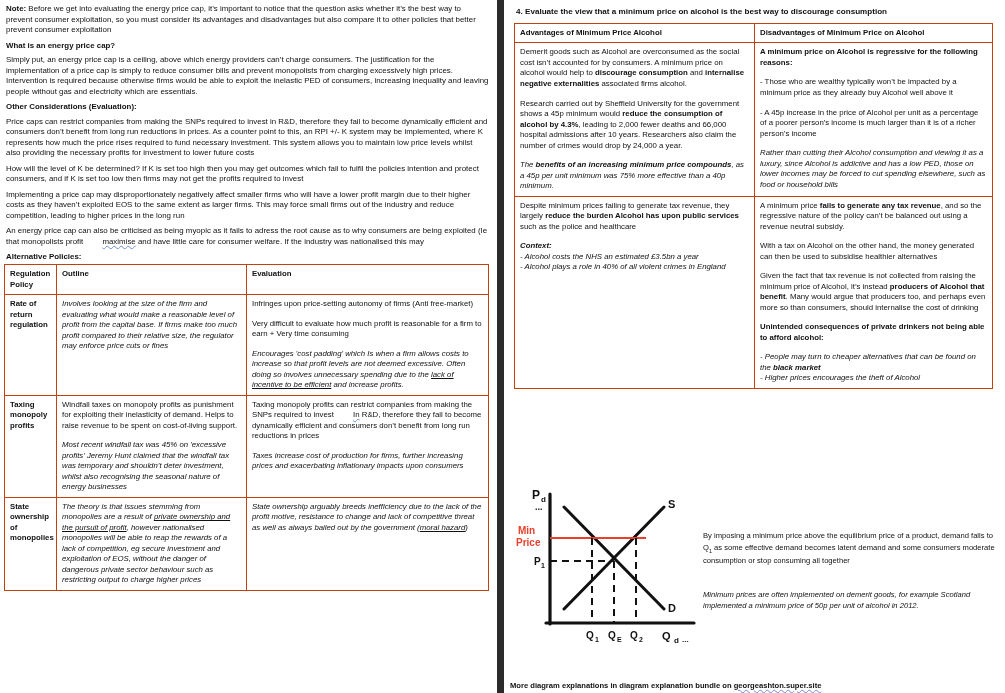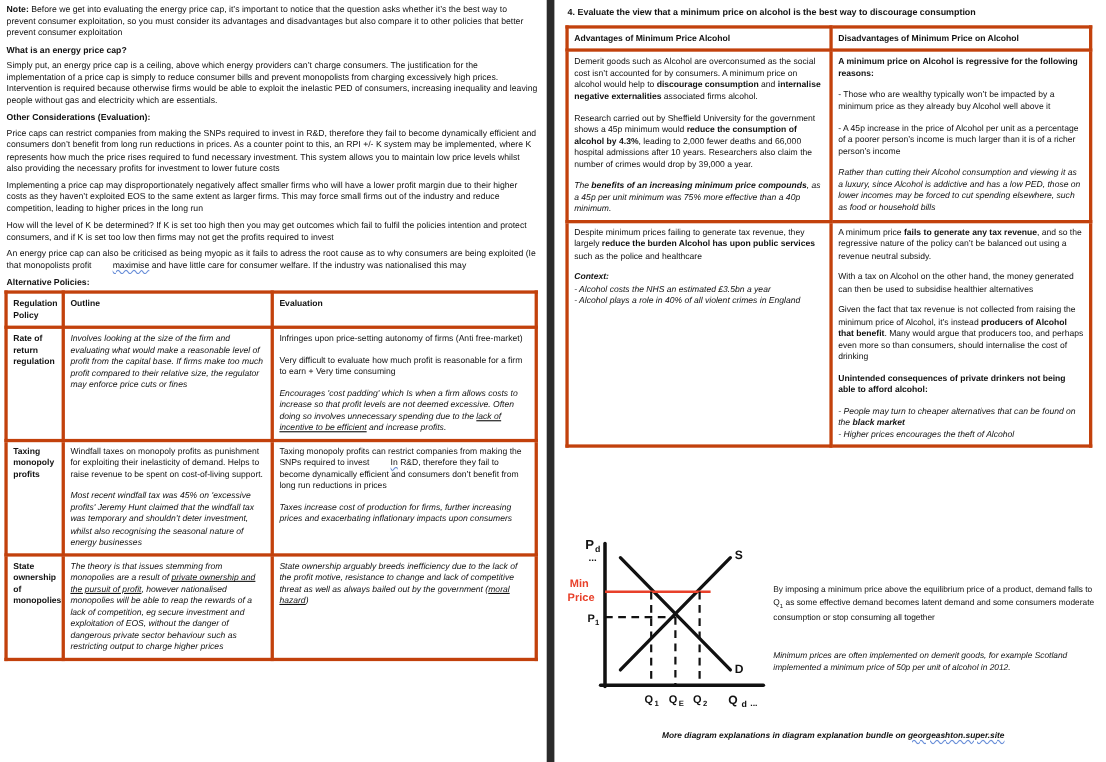--- a/index.html
+++ b/index.html
@@ -23,21 +23,21 @@
   .q-title{font-size:8.1px;font-weight:bold;line-height:1.35;margin:3px 0 5px 2px;}
   .para{font-size:7.9px;line-height:1.33;margin:0 0 5px 2px;text-align:left;}
   .para b{font-weight:bold;}
   .u{text-decoration:underline;}
   .squiggle{text-decoration:underline;text-decoration-style:wavy;text-decoration-color:#6a8fd8;margin-left:17px;}
   .heading{font-size:7.9px;font-weight:bold;line-height:1.33;margin:0 0 4px 2px;}
 
   
   table.doc{border-collapse:collapse;width:100%;table-layout:fixed;}
   table.doc td,table.doc th{
-    border:3px solid #c2410c;
+    border:1px solid #c2410c;
     vertical-align:top;
     padding:4px 5px 4px 5px;
     font-size:7.8px;
     line-height:1.35;
     text-align:left;
   }
   table.doc th{font-weight:bold;}
   .lt-c1{width:52px;}
   .lt-c2{width:190px;}
   .lt-c3{width:auto;}
@@ -53,22 +53,22 @@
 
   .alt-label{font-size:7.9px;font-weight:bold;margin:2px 0 3px 2px;}
 
   
   .diagram-wrap{position:absolute;left:510px;top:482px;width:495px;height:211px;}
   .diagram-svg{position:absolute;left:6px;top:0;}
   .diag-text{position:absolute;left:193px;top:48px;width:295px;font-size:7.6px;line-height:1.55;}
   .diag-text p{margin:0 0 22px 0;}
   .diag-text p:last-child{margin-bottom:16px;font-style:italic;}
   .footer-note{
-    position:absolute;left:0;top:182px;width:495px;
-    text-align:center;font-size:7.6px;font-style:italic;font-weight:bold;
+    position:absolute;left:0;top:199px;width:495px;
+    text-align:left;font-size:7.6px;font-weight:bold;
   }
   .footer-note .lnk{text-decoration:underline;text-decoration-style:wavy;text-decoration-color:#6a8fd8;}
   .sub{font-size:0.72em;vertical-align:sub;}
 </style>
 </head>
 <body>
 
 <div class="page">
 
   <div class="col-left">
@@ -76,22 +76,22 @@
 
     <p class="para"><b>Note:</b><span> Before we get into evaluating the energy price cap, it’s important to notice that the question asks whether it’s the best way to prevent consumer exploitation, so you must consider its advantages and disadvantages but also compare it to other policies that better prevent consumer exploitation</span></p>
 
     <div class="heading">What is an energy price cap?</div>
 
     <p class="para">Simply put, an energy price cap is a ceiling, above which energy providers can’t charge consumers. The justification for the implementation of a price cap is simply to reduce consumer bills and prevent monopolists from charging excessively high prices. Intervention is required because otherwise firms would be able to exploit the inelastic PED of consumers, increasing inequality and leaving people without gas and electricity which are essentials.</p>
 
     <div class="heading">Other Considerations (Evaluation):</div>
 
     <p class="para">Price caps can restrict companies from making the SNPs required to invest in R&amp;D, therefore they fail to become dynamically efficient and consumers don’t benefit from long run reductions in prices. As a counter point to this, an RPI +/- K system may be implemented, where K represents how much the price rises required to fund necessary investment. This system allows you to maintain low price levels whilst also providing the necessary profits for investment to lower future costs</p>
+    <p class="para">How will the level of K be determined? If K is set too high then you may get outcomes which fail to fulfil the policies intention and protect consumers, and if K is set too low then firms may not get the profits required to invest</p>
     <p class="para">Implementing a price cap may disproportionately negatively affect smaller firms who will have a lower profit margin due to their higher costs as they haven’t exploited EOS to the same extent as larger firms. This may force small firms out of the industry and reduce competition, leading to higher prices in the long run</p>
-    <p class="para">How will the level of K be determined? If K is set too high then you may get outcomes which fail to fulfil the policies intention and protect consumers, and if K is set too low then firms may not get the profits required to invest</p>
     <p class="para"><span>An energy price cap can also be criticised as being myopic as it fails to adress the root cause as to why consumers are being exploited (Ie that monopolists profit </span><span class="squiggle">maximise</span><span> and have little care for consumer welfare. If the industry was nationalised this may</span></p>
 
     <div class="alt-label">Alternative Policies:</div>
 
     <table class="doc">
       <colgroup>
           <col class="lt-c1">
           <col class="lt-c2">
           <col class="lt-c3">
         </colgroup>
@@ -152,21 +152,21 @@
       <thead>
         <tr>
           <th>Advantages of Minimum Price Alcohol</th>
           <th>Disadvantages of Minimum Price on Alcohol</th>
         </tr>
       </thead>
       <tbody>
         <tr>
           <td class="cell">
             <p><span>Demerit goods such as Alcohol are overconsumed as the social cost isn’t accounted for by consumers. A minimum price on alcohol would help to </span><b>discourage consumption</b><span> and </span><b>internalise negative externalities</b><span> associated firms alcohol.</span></p>
-            <p><span>Research carried out by Sheffield University for the government shows a 45p minimum would </span><b>reduce the consumption of alcohol by 4.3%</b><span>, leading to 2,000 fewer deaths and 66,000 hospital admissions after 10 years. Researchers also claim the number of crimes would drop by 39,000 a year.</span></p>
+            <p><span>Research carried out by Sheffield University for the government shows a 45p minimum would </span><b>reduce the consumption of alcohol by 4.3%</b><span>, leading to 2,000 fewer deaths and 66,000 hospital admissions after 10 years. Researchers also claim the number of crimes would drop by 24,000 a year.</span></p>
             <p><span>The </span><b>benefits of an increasing minimum price compounds</b><span>, as a 45p per unit minimum was 75% more effective than a 40p minimum.</span></p>
           </td>
           <td class="cell">
             <p><b>A minimum price on Alcohol is regressive for the following reasons:</b></p>
             <p>- Those who are wealthy typically won’t be impacted by a minimum price as they already buy Alcohol well above it</p>
             <p>- A 45p increase in the price of Alcohol per unit as a percentage of a poorer person’s income is much larger than it is of a richer person’s income</p>
             <p>Rather than cutting their Alcohol consumption and viewing it as a luxury, since Alcohol is addictive and has a low PED, those on lower incomes may be forced to cut spending elsewhere, such as food or household bills</p>
           </td>
         </tr>
         <tr>

